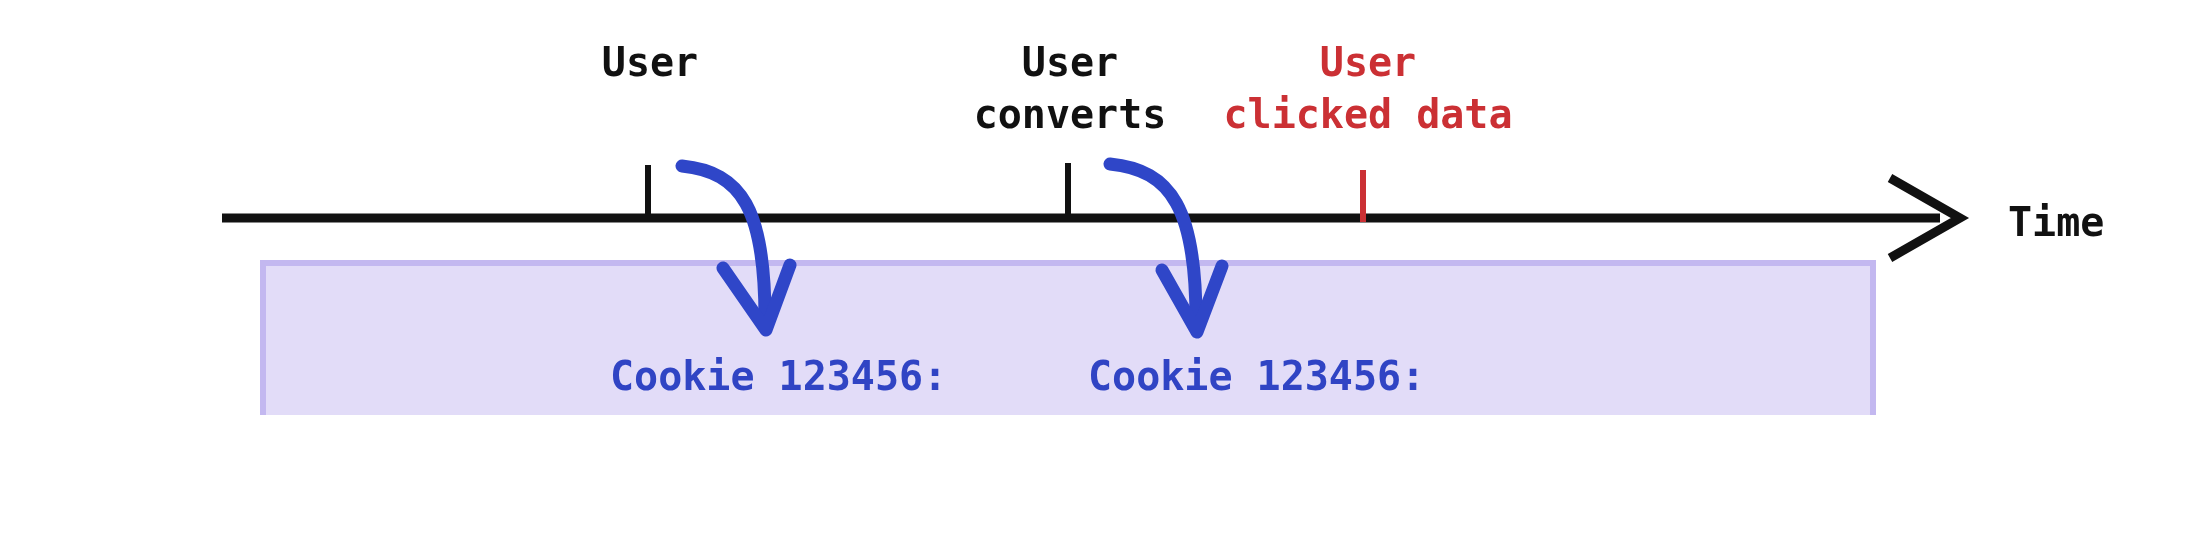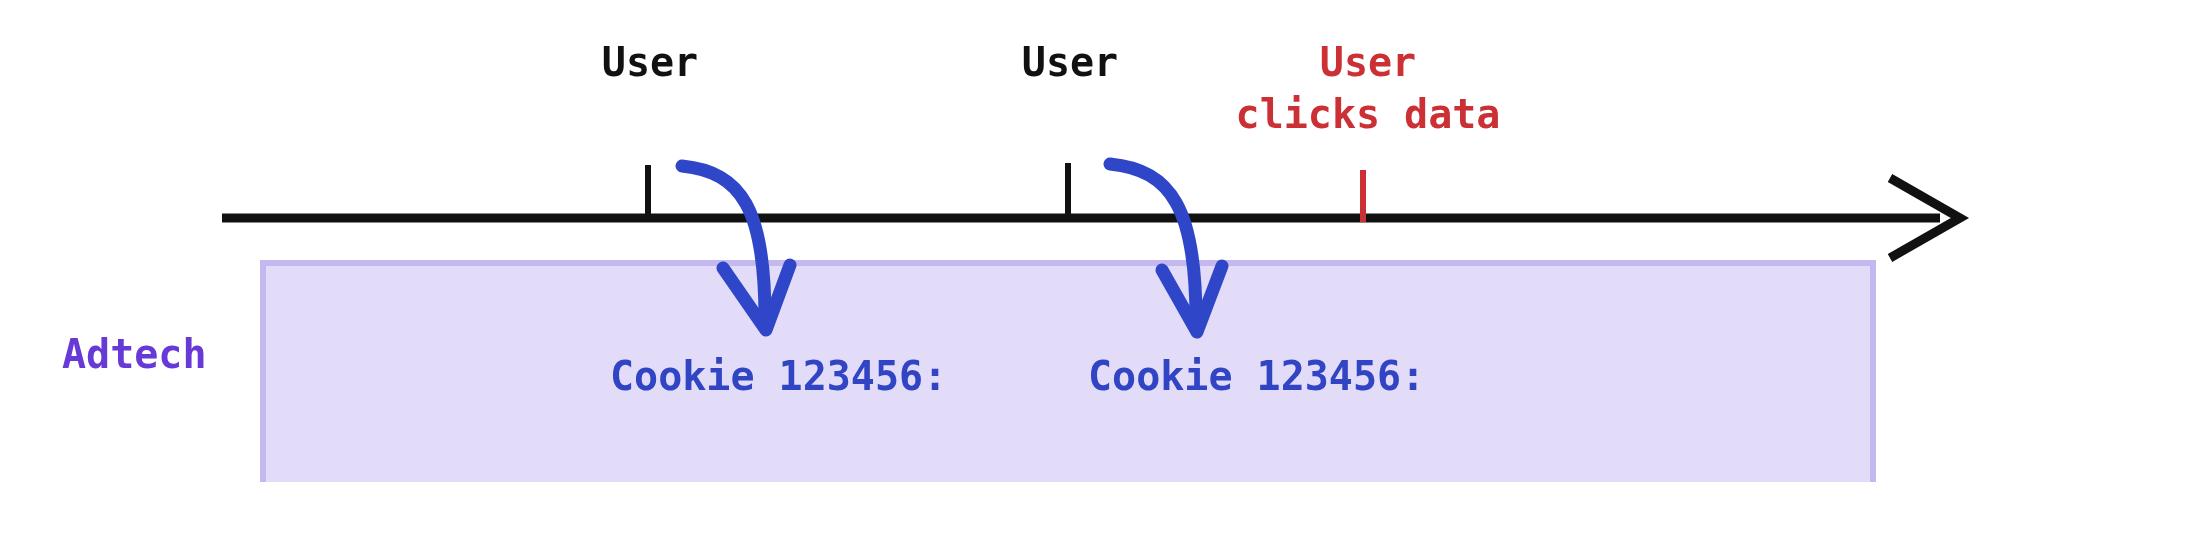--- a/index.html
+++ b/index.html
@@ -6,21 +6,21 @@
     margin: 0;
     padding: 0;
     background: #ffffff;
   }
   body {
     font-family: "DejaVu Sans Mono", "Liberation Mono", monospace;
   }
   #stage {
     position: relative;
     width: 2188px;
-    height: 482px;
+    height: 415px;
     background: #ffffff;
     overflow: hidden;
   }
   #diagram-svg {
     position: absolute;
     top: 0;
     left: 0;
     width: 2188px;
     height: 534px;
   }
@@ -90,24 +90,25 @@
 
     <path d="M 682,166 C 742,172 765,210 765,318" fill="none" stroke="#2f46c8" stroke-width="13" stroke-linecap="round"></path>
     <polyline points="723,268 766,330 790,265" fill="none" stroke="#2f46c8" stroke-width="13" stroke-linecap="round" stroke-linejoin="round"></polyline>
 
     <path d="M 1110,164 C 1172,170 1196,210 1196,320" fill="none" stroke="#2f46c8" stroke-width="13" stroke-linecap="round"></path>
     <polyline points="1162,270 1197,332 1222,266" fill="none" stroke="#2f46c8" stroke-width="13" stroke-linecap="round" stroke-linejoin="round"></polyline>
   </svg>
 
   <div class="lbl event-label black" style="left:650px; top:36px;"><span>User</span><br></div>
 
-  <div class="lbl event-label black" style="left:1070px; top:36px;"><span>User</span><br></div>
+  <div class="lbl event-label black" style="left:1070px; top:36px;"><span>User</span><br><span>converts</span></div>
 
-  <div class="lbl event-label red" style="left:1368px; top:36px;"><span>User</span><br><span>clicks data</span></div>
+  <div class="lbl event-label red" style="left:1368px; top:36px;"><span>User</span><br><span>clicked data</span></div>
 
+  <div class="lbl" id="time-caption">Time</div>
 
-  <div class="lbl" id="adtech-label"><span>Adtech</span><br></div>
+  <div class="lbl" id="adtech-label"><br></div>
 
   <div class="lbl cookie-entry" style="left:610px; top:350px;"><span>Cookie 123456:</span><br></div>
 
   <div class="lbl cookie-entry" style="left:1088px; top:350px;"><span>Cookie 123456:</span><br></div>
 
 </div>
 
 </body></html>

